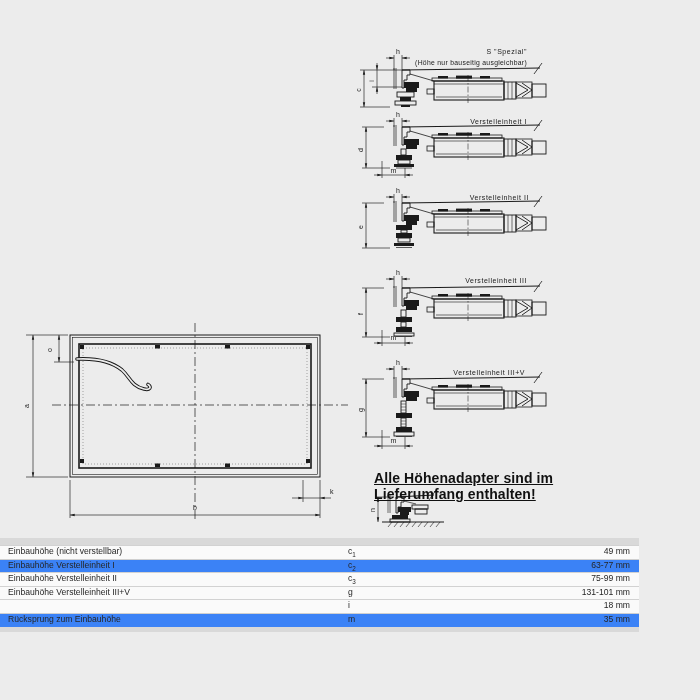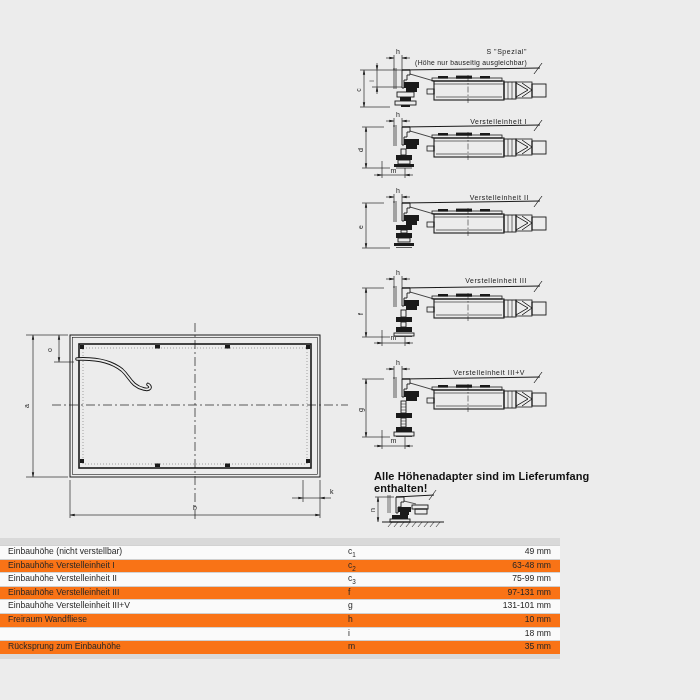--- a/index.html
+++ b/index.html
@@ -8,27 +8,27 @@
     background:#ececec;
     font-family:"Liberation Sans",sans-serif;
   }
   svg text{font-family:"Liberation Sans",sans-serif;fill:#1a1a1a;}
   .ttl{font-size:7px;letter-spacing:.55px;}
   .sub{font-size:6.8px;letter-spacing:.3px;}
   .dim{font-size:7px;}
   .art{position:absolute;left:0;top:0;}
   .note{
     position:absolute;left:374px;top:470px;width:260px;
-    font-weight:bold;font-size:11px;color:#111;letter-spacing:.1px;
+    font-weight:bold;font-size:14px;color:#111;letter-spacing:.1px;text-decoration:underline;
   }
-  .dim-table{position:absolute;left:0;top:538px;width:560px;}
+  .dim-table{position:absolute;left:0;top:538px;width:639px;}
   .band{height:7px;background:#d9d9d9;}
   .bandb{height:5px;background:#d9d9d9;}
   .trow{position:relative;height:13.6px;background:#fafafa;box-shadow:inset 0 1px 0 #d2d2d2;}
-  .trow.g{background:#f97316;box-shadow:inset 0 1px 0 #cfcfcf;}
+  .trow.g{background:#3b82f6;box-shadow:inset 0 1px 0 #cfcfcf;}
   .cell{position:absolute;top:0;line-height:13.6px;font-size:8.6px;color:#262626;white-space:nowrap;}
   .lbl{left:8px;}
   .sym{left:348px;}
   .sym sub{font-size:6.3px;}
   .val{right:9px;}
 </style>
 </head>
 <body>
 
 <svg class="art" width="700" height="538" viewBox="0 0 700 538">
@@ -274,42 +274,32 @@
   <div class="band"></div>
 
   <div class="trow">
     <span class="cell lbl">Einbauhöhe (nicht verstellbar)</span>
     <span class="cell sym"><span>c</span><sub>1</sub></span>
     <span class="cell val">49 mm</span>
   </div>
   <div class="trow g">
     <span class="cell lbl">Einbauhöhe Verstelleinheit I</span>
     <span class="cell sym"><span>c</span><sub>2</sub></span>
-    <span class="cell val">63-48 mm</span>
+    <span class="cell val">63-77 mm</span>
   </div>
   <div class="trow">
     <span class="cell lbl">Einbauhöhe Verstelleinheit II</span>
     <span class="cell sym"><span>c</span><sub>3</sub></span>
     <span class="cell val">75-99 mm</span>
   </div>
-  <div class="trow g">
-    <span class="cell lbl">Einbauhöhe Verstelleinheit III</span>
-    <span class="cell sym"><span>f</span><sub></sub></span>
-    <span class="cell val">97-131 mm</span>
-  </div>
   <div class="trow">
     <span class="cell lbl">Einbauhöhe Verstelleinheit III+V</span>
     <span class="cell sym"><span>g</span><sub></sub></span>
     <span class="cell val">131-101 mm</span>
   </div>
-  <div class="trow g">
-    <span class="cell lbl">Freiraum Wandfliese</span>
-    <span class="cell sym"><span>h</span><sub></sub></span>
-    <span class="cell val">10 mm</span>
-  </div>
   <div class="trow">
     <span class="cell sym"><span>i</span><sub></sub></span>
     <span class="cell val">18 mm</span>
   </div>
   <div class="trow g">
     <span class="cell lbl">Rücksprung zum Einbauhöhe</span>
     <span class="cell sym"><span>m</span><sub></sub></span>
     <span class="cell val">35 mm</span>
   </div>
 

